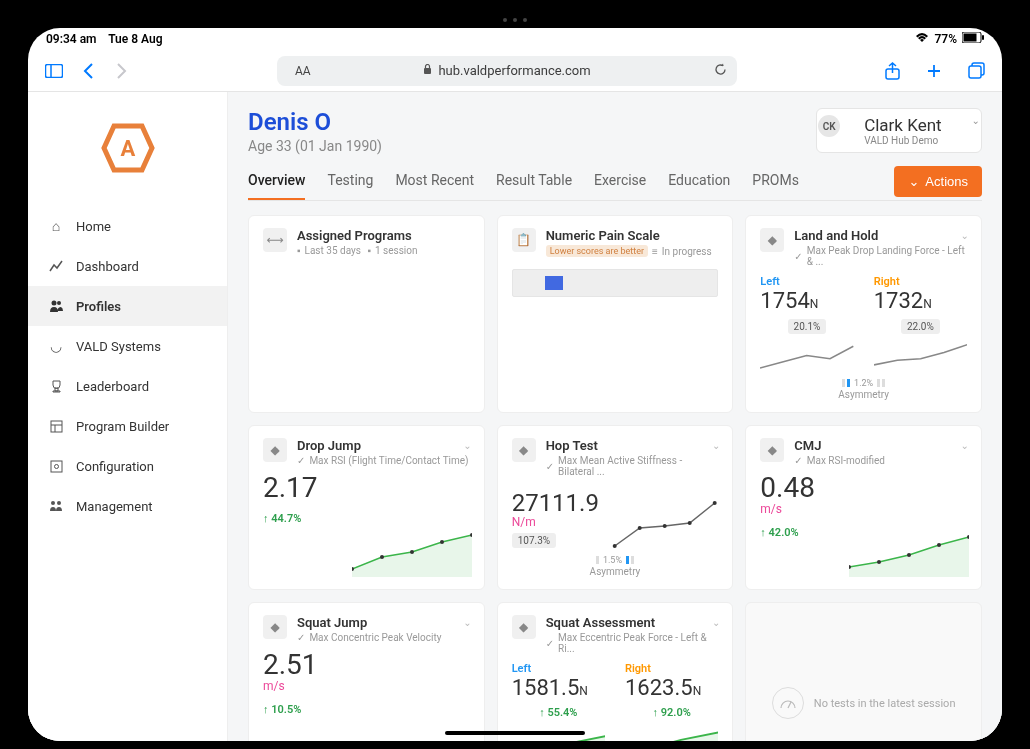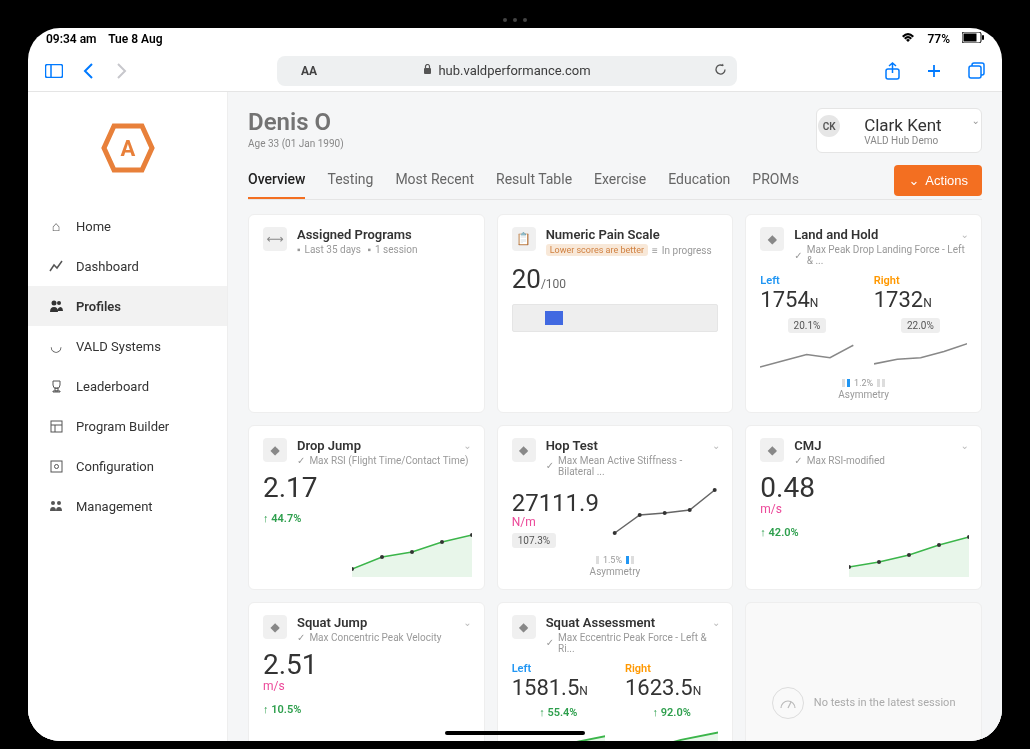--- a/index.html
+++ b/index.html
@@ -43,21 +43,21 @@
 .status-bar {
   height: 22px;
   display: flex;
   justify-content: space-between;
   align-items: center;
   padding: 0 18px;
   font-size: 12px;
   font-weight: 600;
   color: #000;
 }
-.status-right { display: flex; align-items: flex-end; gap: 12px; }
+.status-right { display: flex; align-items: flex-end; gap: 5px; }
 .safari-bar {
   height: 42px;
   display: flex;
   align-items: center;
   gap: 10px;
   padding: 0 14px;
   border-bottom: 1px solid #e5e5e5;
 }
 .sb-btn { width: 24px; height: 24px; display: flex; align-items: center; justify-content: center; color: #007aff; font-size: 16px; cursor: pointer; }
 .sb-btn.disabled { color: #c7c7cc; }
@@ -69,21 +69,21 @@
   background: #eef0f1;
   border-radius: 8px;
   display: flex;
   align-items: center;
   justify-content: center;
   gap: 6px;
   font-size: 13px;
   color: #3c3c3c;
   position: relative;
 }
-.url-bar .aa { position: absolute; left: 24px; font-size: 12px; color: #444; font-weight: bold; }
+.url-bar .aa { position: absolute; left: 18px; font-size: 12px; color: #444; }
 .url-bar .refresh { position: absolute; right: 10px; color: #555; }
 .app-body { flex: 1; display: flex; background: #f5f6f7; overflow: hidden; }
 .sidebar {
   width: 200px;
   background: #fff;
   border-right: 1px solid #eee;
   display: flex;
   flex-direction: column;
   align-items: stretch;
   padding-top: 10px;
@@ -95,22 +95,22 @@
   gap: 12px;
   padding: 12px 20px;
   font-size: 13px;
   color: #333;
   cursor: pointer;
 }
 .nav-item.active { background: #f2f2f2; font-weight: 600; }
 .nav-icon { width: 16px; height: 16px; display: inline-flex; align-items: center; justify-content: center; color: #555; font-size: 14px; }
 .main { flex: 1; overflow-y: auto; padding: 16px 20px 40px 20px; background: #f5f6f7; position: relative; }
 .header { display: flex; justify-content: space-between; align-items: flex-start; margin-bottom: 8px; }
-.title-block h1 { font-size: 24px; font-weight: 600; color: #737373; }
-.title-block .age { font-size: 10px; color: #888; margin-top: 2px; }
+.title-block h1 { font-size: 24px; font-weight: 600; color: #1d4ed8; }
+.title-block .age { font-size: 14px; color: #888; margin-top: 2px; }
 .user-pill {
   display: flex; align-items: flex-start; gap: 24px; background: #fff; border: 1px solid #e5e5e5; border-radius: 6px; padding: 6px 1px; cursor: pointer;
 }
 .user-pill .avatar-circle { width: 22px; height: 22px; border-radius: 50%; background: #e6e6e6; font-size: 10px; display: flex; align-items: center; justify-content: center; color: #555; font-weight: 600; }
 .user-pill .uname { font-size: 17px; font-weight: 400; color: #333; line-height: 1.2; }
 .user-pill .usub { font-size: 10px; color: #888; }
 .user-pill .chev { color: #999; font-size: 10px; margin-left: 6px; }
 .tabs-row { display: flex; align-items: center; justify-content: space-between; border-bottom: 1px solid #e5e5e5; margin-bottom: 14px; }
 .tabs { display: flex; gap: 22px; }
 .tab { font-size: 14px; color: #666; padding: 10px 0; cursor: pointer; border-bottom: 2px solid transparent; }
@@ -376,23 +376,20 @@
               <div class="card-icon">📋</div>
               <div>
                 <div class="card-title">Numeric Pain Scale</div>
                 <div class="card-sub">
                   <span class="pill">Lower scores are better</span>
                   <span>≡ </span>
                     <span>In progress</span>
                 </div>
               </div>
             </div>
-            <div class="pain-row">
-              <span class="big-num" style="font-size:26px">20</span><span class="sub-unit">/100</span>
-            </div>
             <div class="pain-slider"></div>
           </div>
 
           <div class="card">
             <div class="card-chev">⌄</div>
             <div class="card-head">
               <div class="card-icon">◆</div>
               <div>
                 <div class="card-title">Land and Hold</div>
                 <div class="card-sub">
@@ -467,21 +464,21 @@
             <div class="card-head">
               <div class="card-icon">◆</div>
               <div>
                 <div class="card-title">Hop Test</div>
                 <div class="card-sub">
                     <span>✓ </span>
                     <span>Max Mean Active Stiffness - Bilateral ...</span>
                   </div>
               </div>
             </div>
-            <div style="display:flex; gap:12px; align-items:flex-start;">
+            <div style="display:flex; gap:12px; align-items:flex-end;">
               <div>
                 <div class="metric-big" style="font-size:24px">27111.9</div>
                 <div class="metric-unit">N/m</div>
                 <span class="pct-pill" style="margin-top:4px;display:inline-block;">107.3%</span>
               </div>
               <svg style="flex:1;height:50px" viewBox="0 0 100 50">
                   <polyline points="0,48 25,30 50,28 75,25 100,5" fill="none" stroke="#666" stroke-width="1.5"></polyline>
                   <circle cx="0" cy="48" r="2" fill="#333"></circle>
                   <circle cx="25" cy="30" r="2" fill="#333"></circle>
                   <circle cx="50" cy="28" r="2" fill="#333"></circle>

